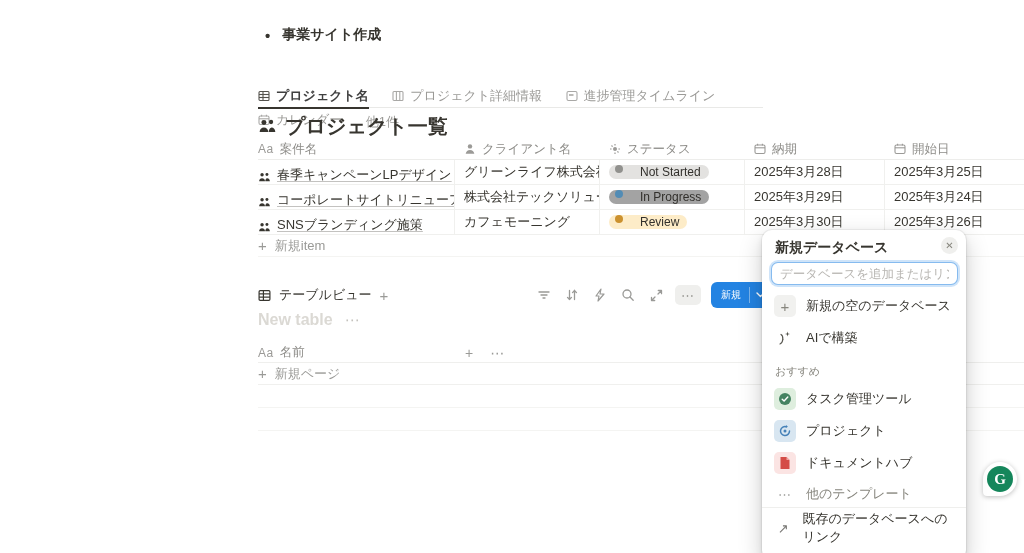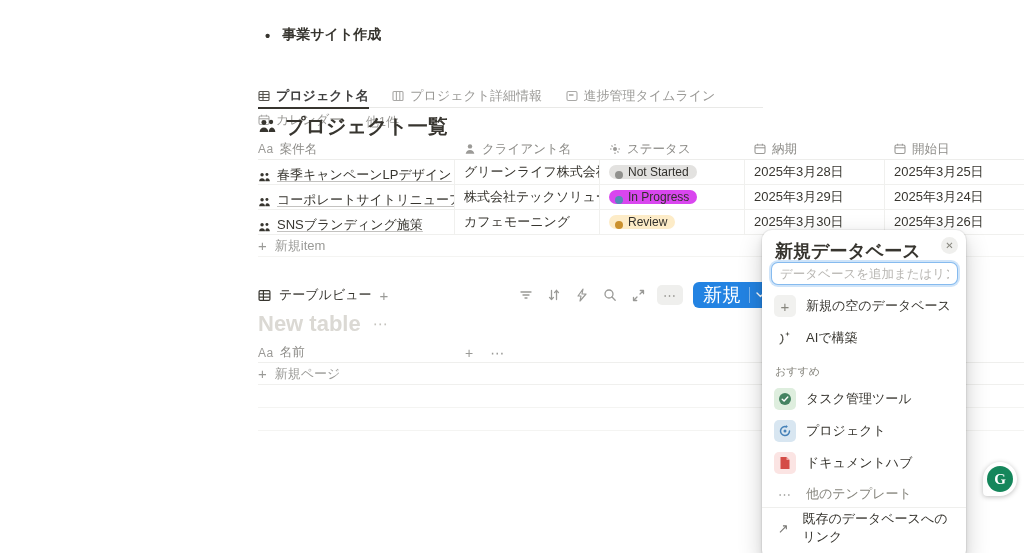--- a/index.html
+++ b/index.html
@@ -29,60 +29,60 @@
   .t-header .cell { color:#8D8C88; font-size:12.5px; display:flex; align-items:center; gap:6px; }
   .t-row { display:flex; height:25px; align-items:center; border-bottom:1px solid #F0F0EE; }
   .cell { flex:none; overflow:hidden; white-space:nowrap; height:100%; display:flex; align-items:center; }
   .c1 { width:197px;align-items:flex-end; } .c2 { width:145px; } .c3 { width:145px; } .c4 { width:140px; } .c5 { width:163px; }
   .t-row .c1,.t-row .c2,.t-row .c3,.t-row .c4 { border-right:1px solid #F0F0EE; }
   .t-row .cell { font-size:13px; }
   .c2,.c3,.c4,.c5 { padding-left:9px; }
   .name-cell { gap:6px; font-weight:500; }
   .name-text { text-decoration:underline; text-decoration-color:rgba(55,53,47,.3); text-underline-offset:2px; }
   .aa { font-size:12px; color:#9B9A97; letter-spacing:.5px; }
-  .badge { display:inline-flex; align-items:flex-end; gap:5px; height:14px; padding:0 8px 0 6px;
+  .badge { display:inline-flex; align-items:flex-start; gap:17px; height:14px; padding:0 8px 0 6px;
     border-radius:10px; font-size:12px; color:#32302C; }
   .badge .dot { width:8px; height:8px; border-radius:50%; }
   .badge-gray { background:#E3E2E0; } .badge-gray .dot { background:#91918E; }
-  .badge-blue { background:#d946ef; } .badge-blue .dot { background:#528CB5; }
+  .badge-blue { background:#a3a3a3; } .badge-blue .dot { background:#528CB5; }
   .badge-yellow { background:#FDECC8; } .badge-yellow .dot { background:#CB912F; }
   .newitem-row { display:flex; align-items:center; gap:8px; height:22px; color:#9A9A97;
     font-size:13px; border-bottom:1px solid #F4F4F2; cursor:pointer; }
   .plus { font-size:15px; color:#9A9A97; line-height:1; }
 
   
   .tv-toolbar { left:258px; top:282px; width:512px; height:26px; justify-content:space-between; }
   .tv-left { gap:8px; font-size:13px; font-weight:500; color:#37352F; }
   .tv-right { gap:10px; color:#9A9A97; }
   .tbtn { display:flex; align-items:center; justify-content:center; width:18px; height:20px; cursor:pointer; }
   .more-btn { width:26px; height:20px; background:#EFEFED; border-radius:5px; color:#8D8C88;
     font-size:13px; letter-spacing:1px; display:flex; align-items:center; justify-content:center; cursor:pointer; }
   .new-btn { height:26px; background:#2383E2; border-radius:6px; color:#fff; display:flex;
     align-items:stretch; overflow:hidden; cursor:pointer; }
-  .new-btn-label { padding:0 8px 0 10px; font-size:19px; font-weight:500; display:flex; align-items:center; }
+  .new-btn-label { padding:0 8px 0 10px; font-size:10px; font-weight:500; display:flex; align-items:center; }
   .new-btn-sep { width:1px; background:rgba(255,255,255,.4); margin:5px 0; }
   .new-btn-chev { width:20px; display:flex; align-items:center; justify-content:center; }
 
   .tv-title { left:258px; top:311px; gap:12px; }
-  .tv-title-text { font-size:22px; font-weight:700; color:#DBD9D4; }
+  .tv-title-text { font-size:16px; font-weight:700; color:#DBD9D4; }
   .tv-title-dots { font-size:15px; color:#C4C2BD; letter-spacing:1px; cursor:pointer; }
 
   .tv-table { left:258px; top:343px; width:766px; }
   .tvh { display:flex; align-items:center; height:20px; border-bottom:1px solid #EFEFED; color:#8D8C88; font-size:12.5px; }
   .tvh-name { display:flex; align-items:center; gap:6px; width:207px; }
   .tvh-plus, .tvh-dots { color:#9A9A97; cursor:pointer; margin-right:16px; font-size:14px; letter-spacing:1px; }
   .tv-newpage { display:flex; align-items:center; gap:8px; height:22px; color:#9A9A97; font-size:13px;
     border-bottom:1px solid #F0F0EE; cursor:pointer; }
   .tv-empty { height:23px; border-bottom:1px solid #F4F4F2; }
 
   
   .popup { left:762px; top:230px; width:204px; height:330px; background:#fff; border-radius:10px;
     box-shadow:0 0 0 1px rgba(15,15,15,.05), 0 3px 6px rgba(15,15,15,.1), 0 9px 24px rgba(15,15,15,.2);
     z-index:10; }
-  .popup-title { position:absolute; left:13px; top:9px; font-size:18px; font-weight:700; }
+  .popup-title { position:absolute; left:13px; top:9px; font-size:14px; font-weight:700; }
   .popup-close { position:absolute; right:8px; top:7px; width:17px; height:17px; border-radius:50%;
     background:#EFEFED; color:#88878290; color:#87867E; font-size:10px; display:flex; align-items:center;
     justify-content:center; cursor:pointer; }
   .popup-input { position:absolute; left:9px; top:32px; width:187px; height:23px; border-radius:7px;
     border:1px solid rgba(35,131,226,.55); box-shadow:0 0 0 2px rgba(35,131,226,.22);
     font-size:12.5px; padding:0 8px; color:#37352F; outline:none; font-family:"Liberation Sans",sans-serif; }
   .popup-input::placeholder { color:#B8B6B2; }
   .pitem { position:absolute; left:9px; width:186px; height:28px; display:flex; align-items:center;
     gap:10px; font-size:13px; border-radius:6px; cursor:pointer; padding-left:3px; }
   .ibox { width:22px; height:22px; border-radius:5px; display:flex; align-items:center; justify-content:center; flex:none; }

